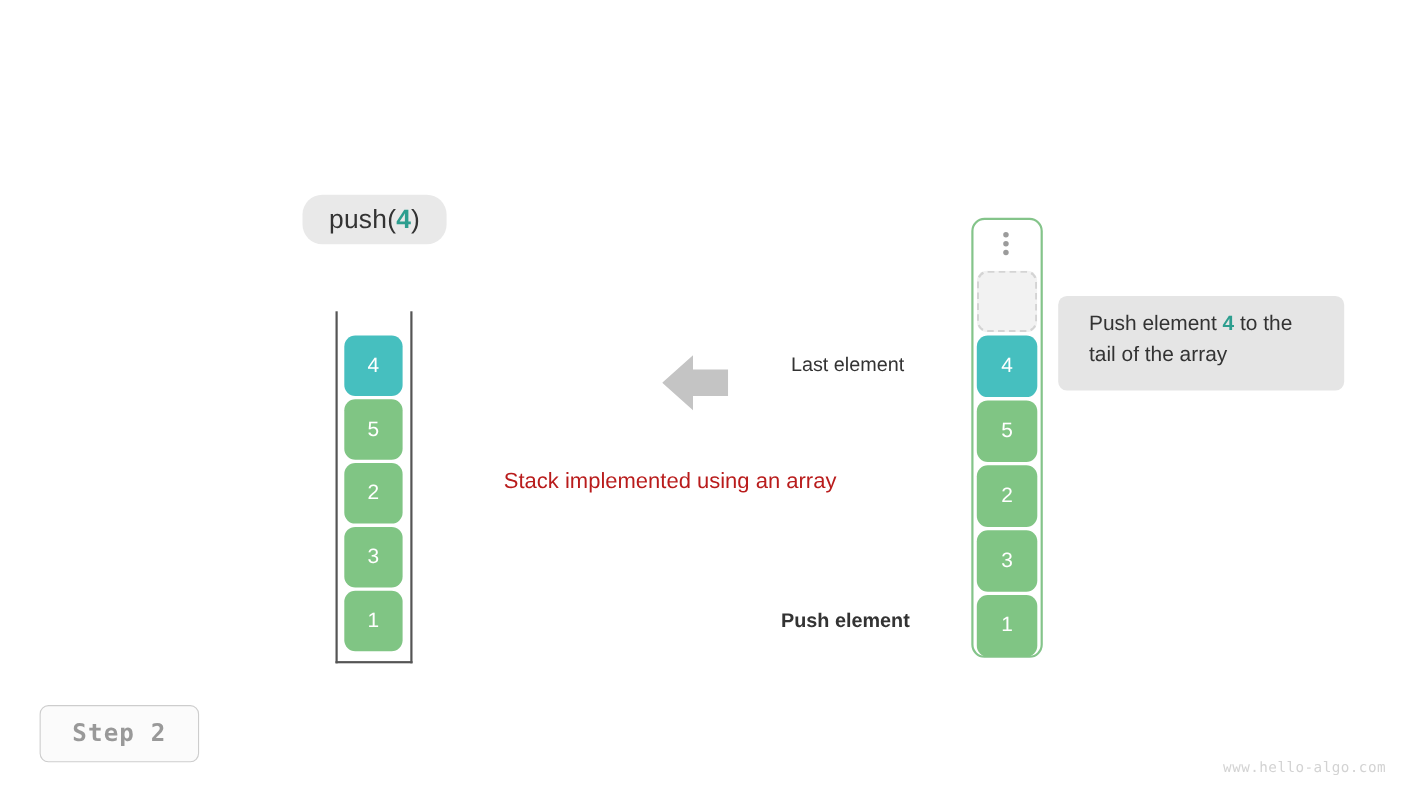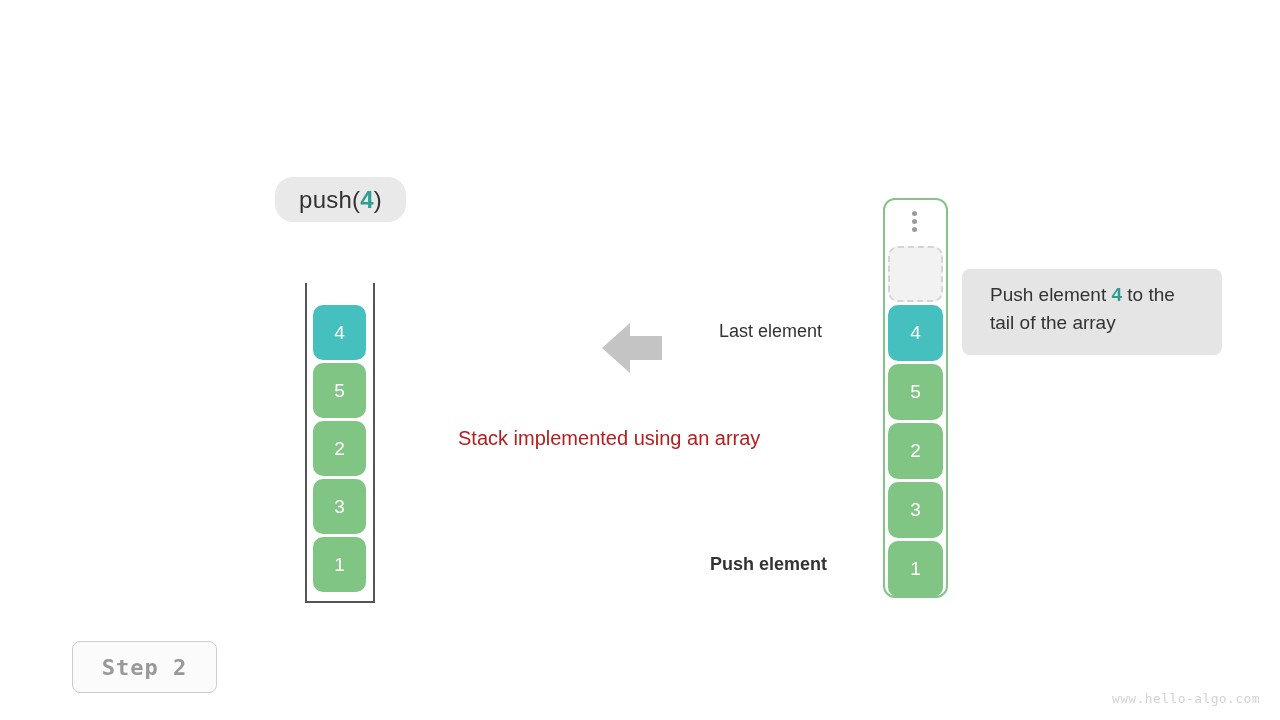--- a/index.html
+++ b/index.html
@@ -190,21 +190,20 @@
     border-radius: 8px;
     display: flex;
     align-items: center;
     justify-content: center;
     font-family: "DejaVu Sans Mono", monospace;
     font-size: 22px;
     font-weight: bold;
     color: #999999;
     letter-spacing: 1px;
     box-sizing: border-box;
-    margin-left: 36px;
   }
 
   
   .watermark {
     position: absolute;
     right: 20px;
     top: 676px;
     font-family: "DejaVu Sans Mono", monospace;
     font-size: 13px;
     color: #d3d3d3;

